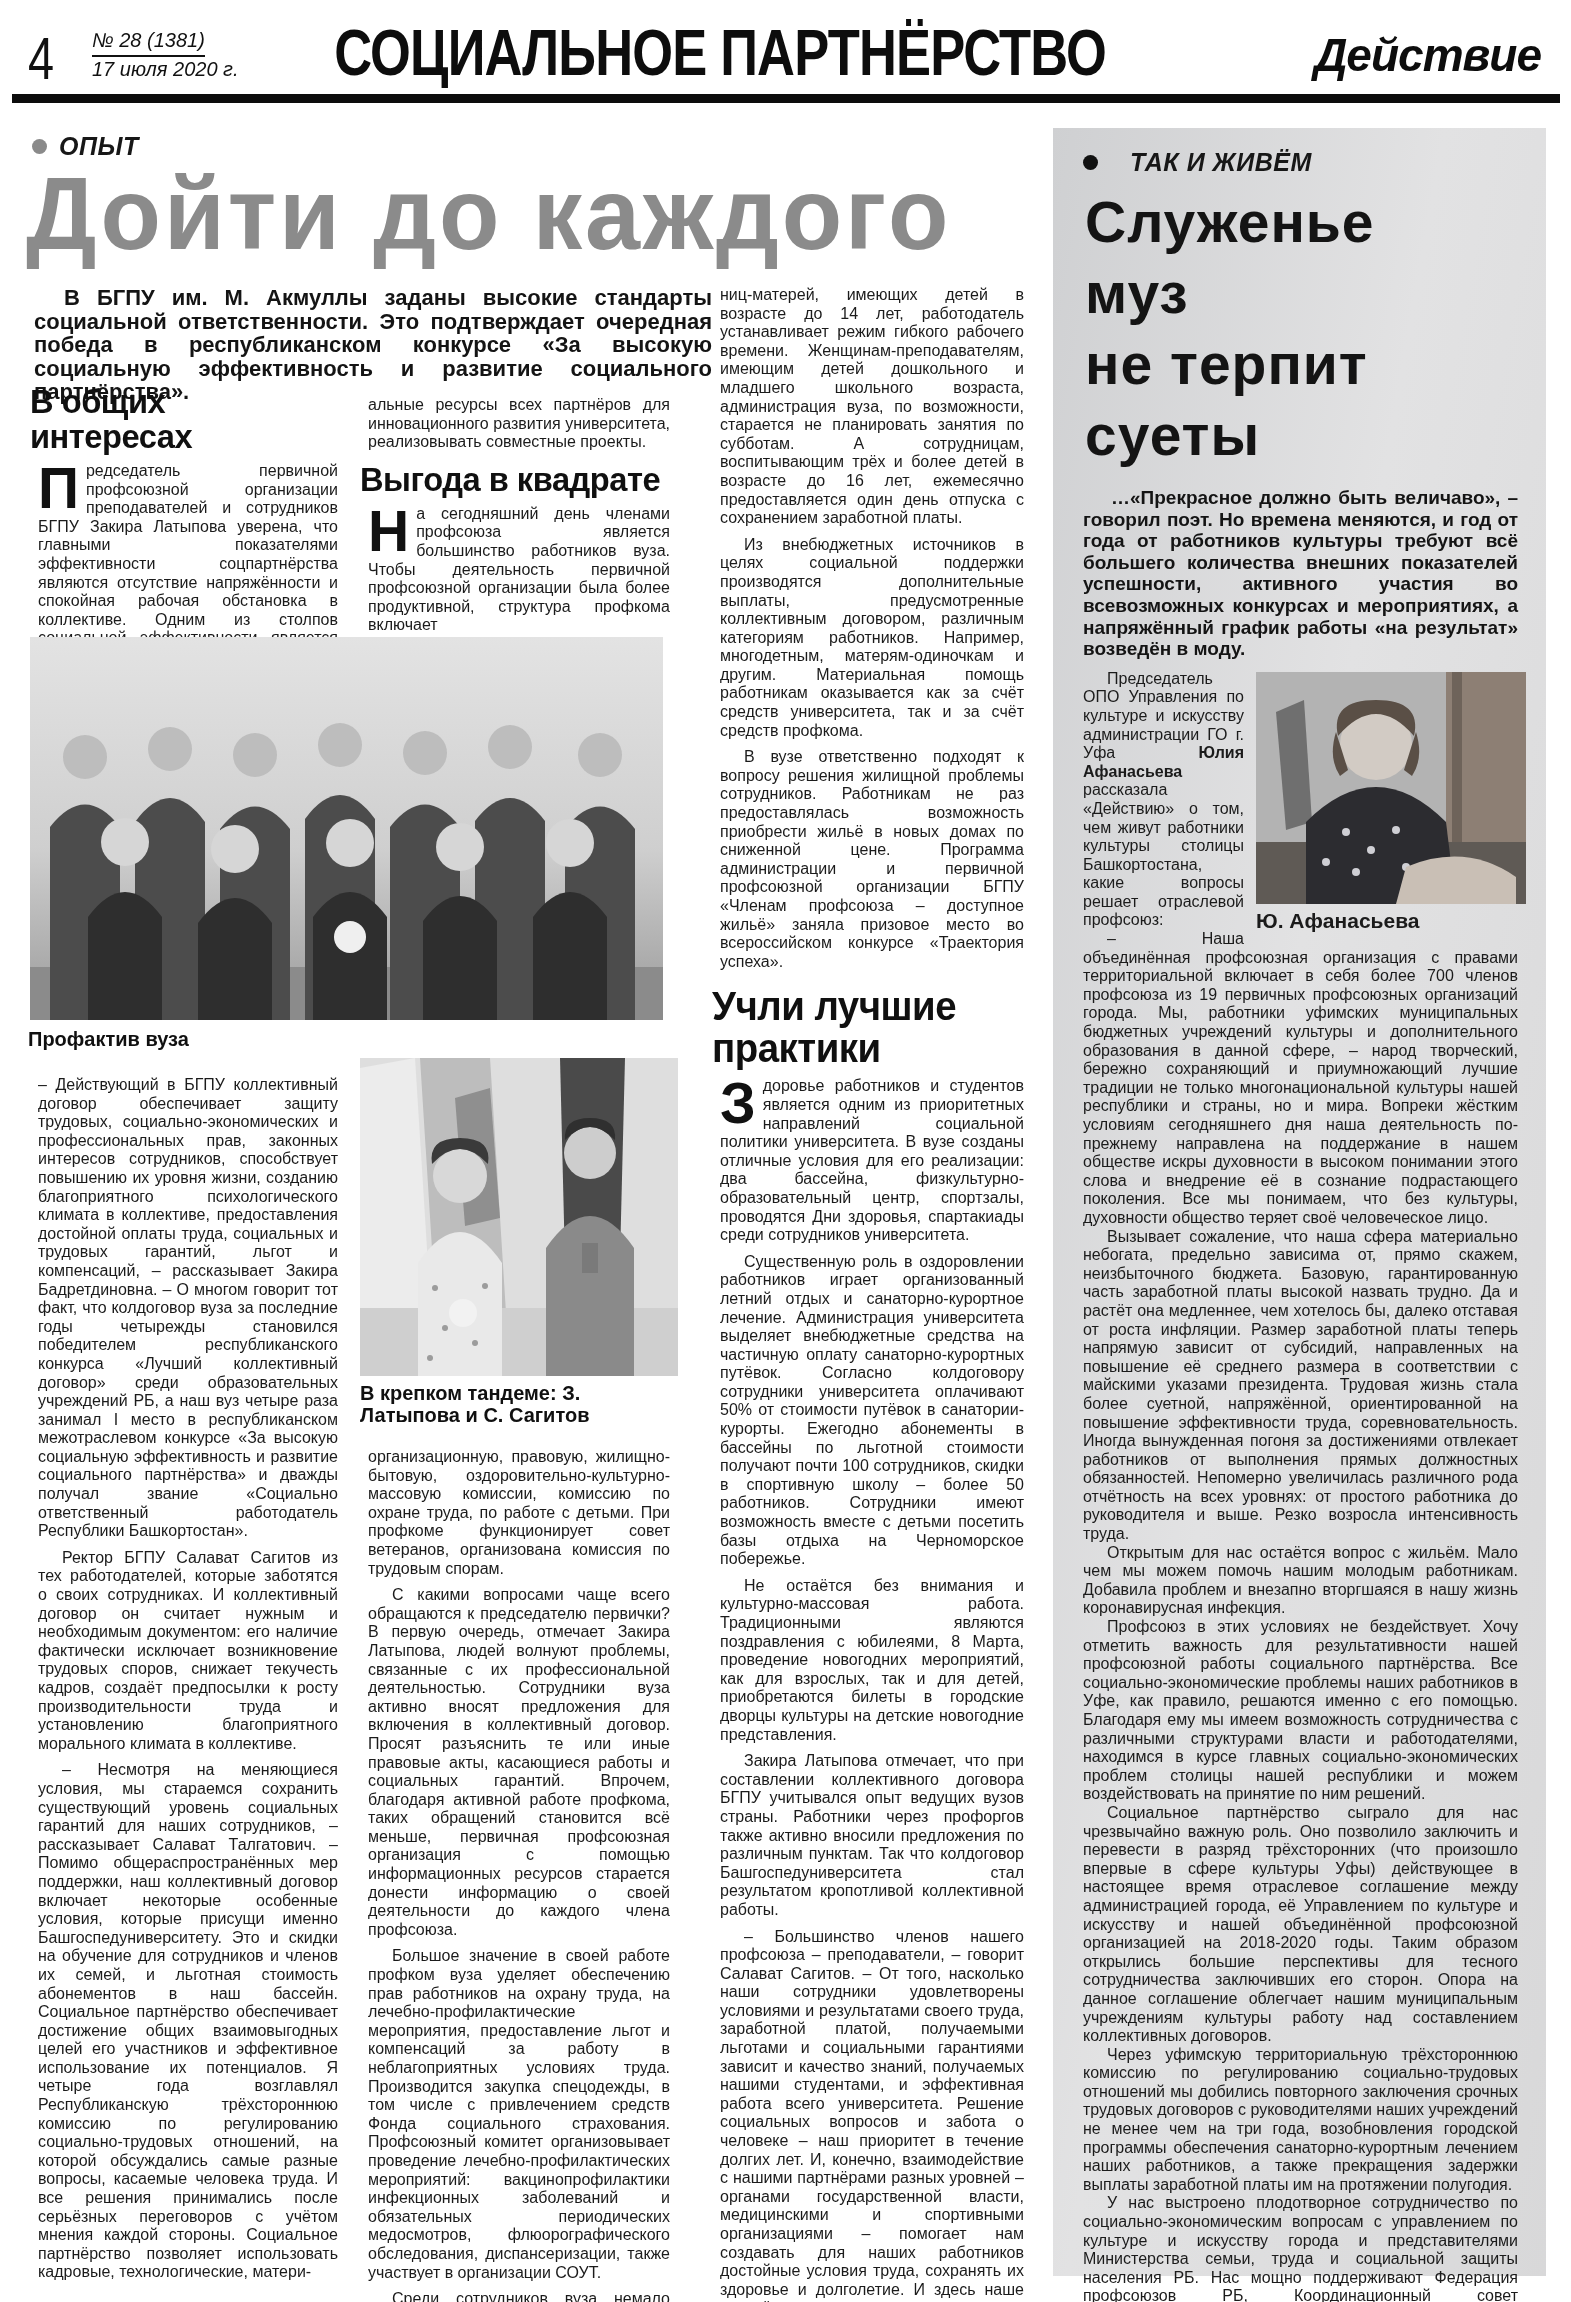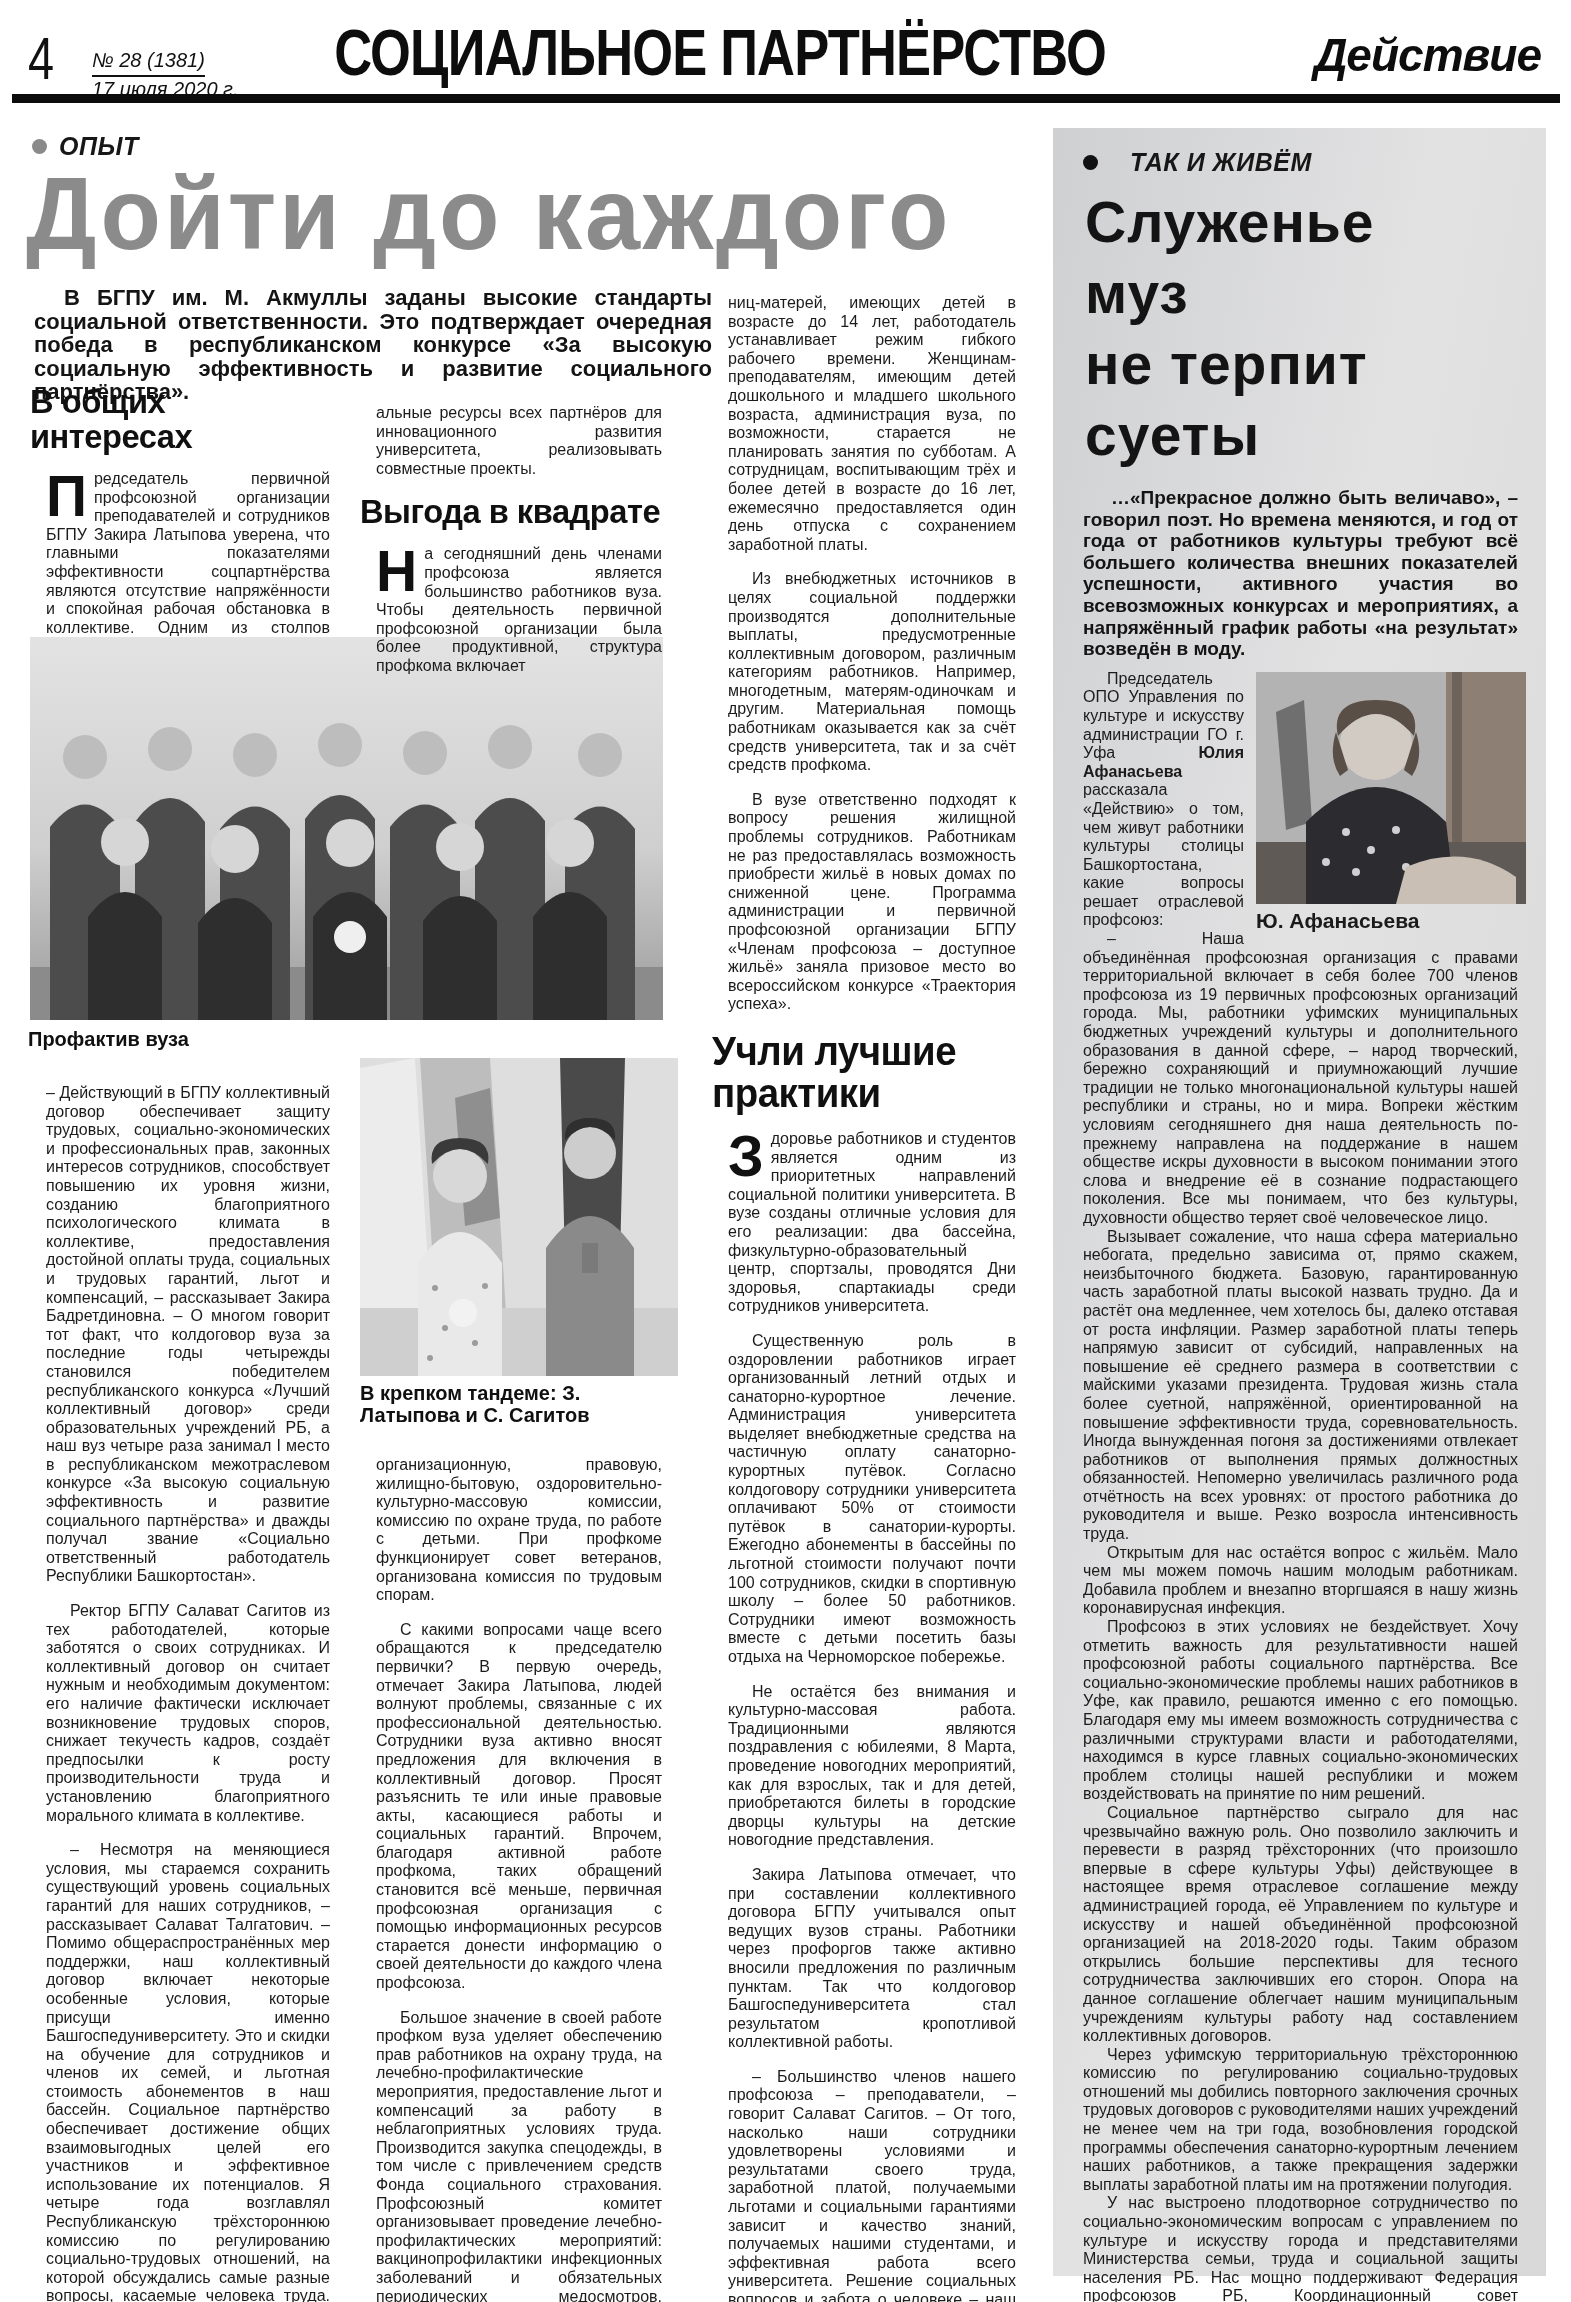--- a/index.html
+++ b/index.html
@@ -2,41 +2,41 @@
 <html lang="ru"><head>
 <meta charset="utf-8">
 <style>
   html,body{margin:0;padding:0;background:#fff;}
   #page{position:relative;width:1571px;height:2302px;background:#fff;overflow:hidden;
         font-family:"Liberation Sans","DejaVu Sans",sans-serif;color:#1b1b1b;}
   
   .page-num{position:absolute;left:28px;top:24px;font-size:60px;font-weight:400;
             transform:scaleX(.78);transform-origin:left top;color:#111;}
   .issue-block{position:absolute;left:92px;top:28px;font-style:italic;font-size:20px;
-               line-height:25px;color:#111;margin-top:20px;}
+               line-height:25px;color:#111;}
   .issue-block .iss{border-bottom:2px solid #111;padding-bottom:2px;display:inline-block;}
   .mast-title{position:absolute;left:50%;top:16px;transform:translateX(-57%) scaleX(.82);
               transform-origin:center top;font-size:64px;font-weight:700;letter-spacing:-1px;
               white-space:nowrap;color:#0d0d0d;}
   .logo{position:absolute;right:30px;top:28px;font-size:46px;font-weight:800;font-style:italic;
         letter-spacing:-1px;color:#0d0d0d;}
   .mast-bar{position:absolute;left:12px;top:94px;width:1548px;height:9px;background:#0c0c0c;}
   
   .rubric{position:absolute;display:flex;align-items:center;gap:12px;font-weight:700;
           font-style:italic;font-size:25px;letter-spacing:.5px;color:#171717;}
   .rubric .dot{width:15px;height:15px;border-radius:50%;display:inline-block;}
   
   .headline-left{position:absolute;left:26px;top:156px;width:1010px;font-size:102px;
                  font-weight:700;letter-spacing:3px;color:#8b8b8b;white-space:nowrap;
                  transform:scaleX(.97);transform-origin:left top;}
   .lead-left{position:absolute;left:34px;top:286px;width:678px;font-size:22px;font-weight:700;
              line-height:23.5px;text-align:justify;color:#141414;}
   .lead-left .fl{display:inline-block;width:30px;}
   .col{position:absolute;font-size:16px;line-height:18.6px;text-align:justify;color:#1b1b1b;}
-  .col p{margin:16px;}
+  .col p{margin:8px;}
   .col p.ind{text-indent:24px;}
   .subhead{font-size:34px;line-height:35px;font-weight:700;letter-spacing:-.5px;
            color:#101010;margin:0 0 7px 0;text-align:left;transform:scaleX(.96);
            transform-origin:left top;}
   .dropcap{float:left;font-weight:700;font-size:57px;line-height:46px;padding:3px 7px 0 0;color:#111;}
   .photo{position:absolute;overflow:hidden;background:#c9c9c9;}
   .photo svg{display:block;width:100%;height:100%;}
   .caption{position:absolute;font-weight:700;font-size:20px;line-height:22px;color:#101010;}
   .byline{font-weight:700;font-size:20px;text-align:right;margin-top:14px;}
   

